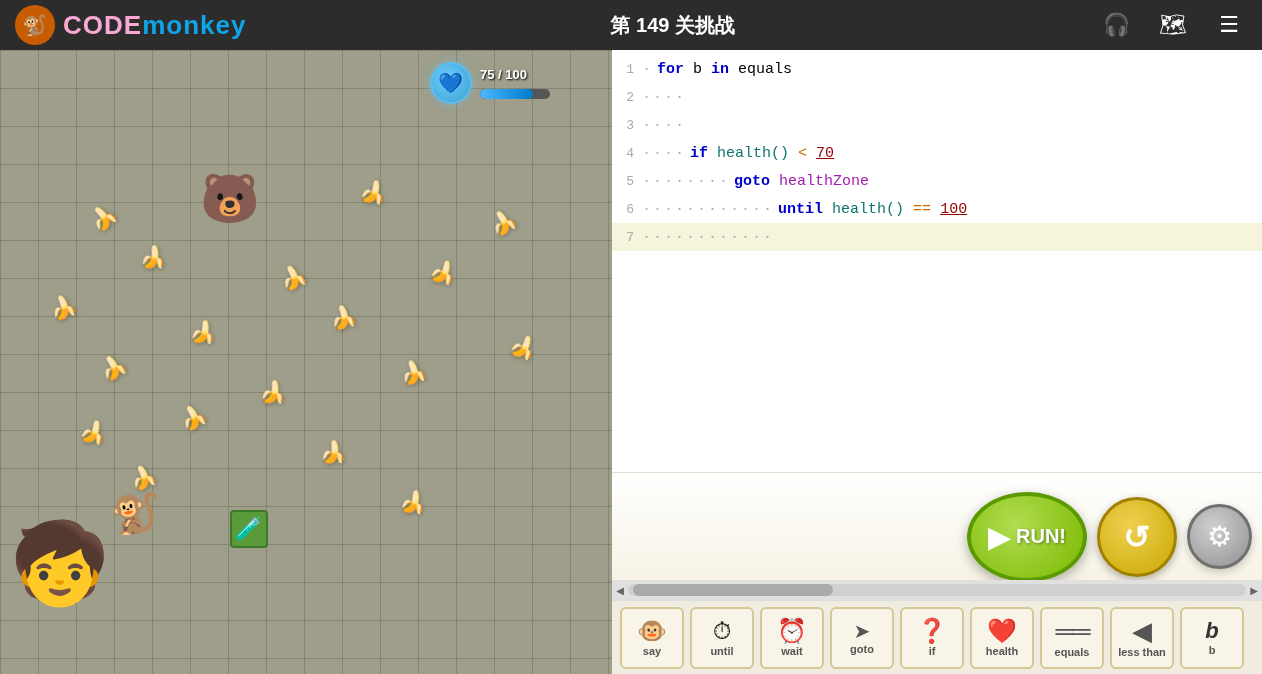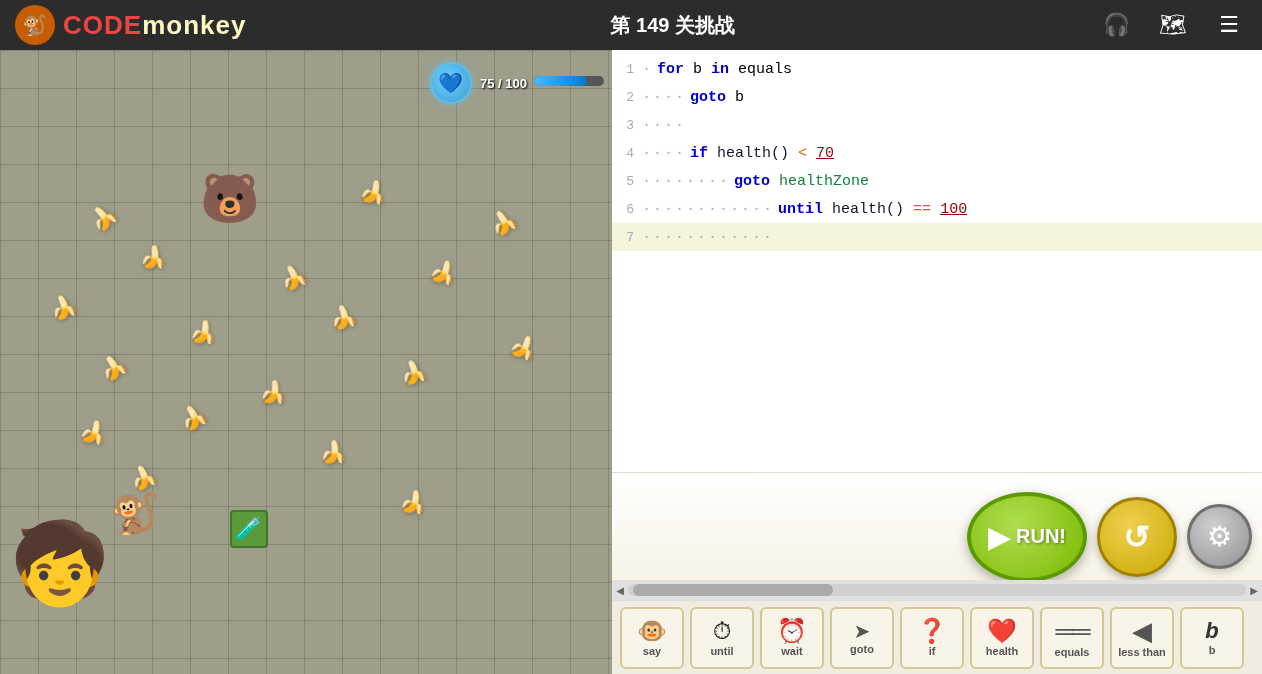--- a/index.html
+++ b/index.html
@@ -29,21 +29,21 @@
       display: flex; align-items: center; justify-content: center;
       font-size: 20px;
     }
     .logo-text {
       font-size: 26px;
       font-weight: bold;
       color: #f5a623;
       font-family: 'Arial Black', Arial, sans-serif;
       letter-spacing: 1px;
     }
-    .logo-text span { color: #ef4444; }
+    .logo-text span { color: #f9a8d4; }
     .header-title {
       font-size: 20px;
       color: #fff;
       font-weight: bold;
     }
     .header-icons {
       display: flex;
       align-items: center;
       gap: 20px;
     }
@@ -91,21 +91,21 @@
       width: 42px; height: 42px;
       background: radial-gradient(circle at 40% 40%, #6ecfff, #3a9fcf);
       border-radius: 50%;
       display: flex; align-items: center; justify-content: center;
       font-size: 20px;
       border: 2px solid #5bbfef;
       box-shadow: 0 0 8px rgba(100,200,255,0.5);
     }
     .health-info {
       display: flex;
-      flex-direction: row;
+      flex-direction: column;
       gap: 7px;
     }
     .health-text {
       color: #fff;
       font-size: 13px;
       font-weight: bold;
       text-shadow: 1px 1px 2px #000;
     }
     .health-bar-bg {
       width: 70px; height: 10px;
@@ -207,26 +207,26 @@
 
     .line-7 { background: #f5f5dc; }
 
     .kw-for { color: #0000cc; font-weight: bold; }
     .kw-in { color: #0000cc; font-weight: bold; text-align: right; }
     .kw-goto { color: #0000cc; font-weight: bold; }
     .kw-if { color: #0000cc; font-weight: bold; }
     .kw-until { color: #0000cc; font-weight: bold; }
     .kw-wait { color: #0000cc; font-weight: bold; }
     .kw-var { color: #000; }
-    .fn-health { color: #0f172a; }
+    .fn-health { color: #0f766e; }
     .op-lt { color: #cc6600; }
     .op-eq { color: #cc6600; }
     .num { color: #990000; text-decoration: underline; }
     .comment { color: #888888; }
-    .zone { color: #15803d; }
+    .zone { color: #a21caf; }
 
     
     .bottom-toolbar {
       position: absolute;
       bottom: 0; left: 612px;
       width: 650px;
       height: 74px;
       background: #f0ede0;
       display: flex;
       align-items: center;
@@ -372,21 +372,21 @@
       background: #444;
     }
   </style>
 </head>
 <body>
 
 <div class="header">
   <div class="logo-area">
     <div class="logo-monkey">🐒</div>
     <div class="logo-text">
-      <span>CODE</span><span style="color:#fef9c3">monkey</span>
+      <span>CODE</span><span style="color:#0ea5e9">monkey</span>
     </div>
   </div>
   <div class="header-title">第 149 关挑战</div>
   <div class="header-icons">
     <div class="header-icon">🎧</div>
     <div class="header-icon">🗺</div>
     <div class="header-icon">☰</div>
   </div>
 </div>
 
@@ -442,21 +442,20 @@
 
     <div class="code-line">
       <span class="line-num">1</span>
       <span class="line-dots">·</span>
       <span class="line-content"><span class="kw-for">for</span> b <span class="kw-in">in</span> <span class="kw-var">equals</span></span>
     </div>
 
     <div class="code-line">
       <span class="line-num">2</span>
       <span class="line-dots">····</span>
-      <span class="line-content"><span class="kw-goto">goto</span> b</span>
     </div>
 
     <div class="code-line">
       <span class="line-num">3</span>
       <span class="line-dots">····</span>
     </div>
 
     <div class="code-line">
       <span class="line-num">4</span>
       <span class="line-dots">····</span>

